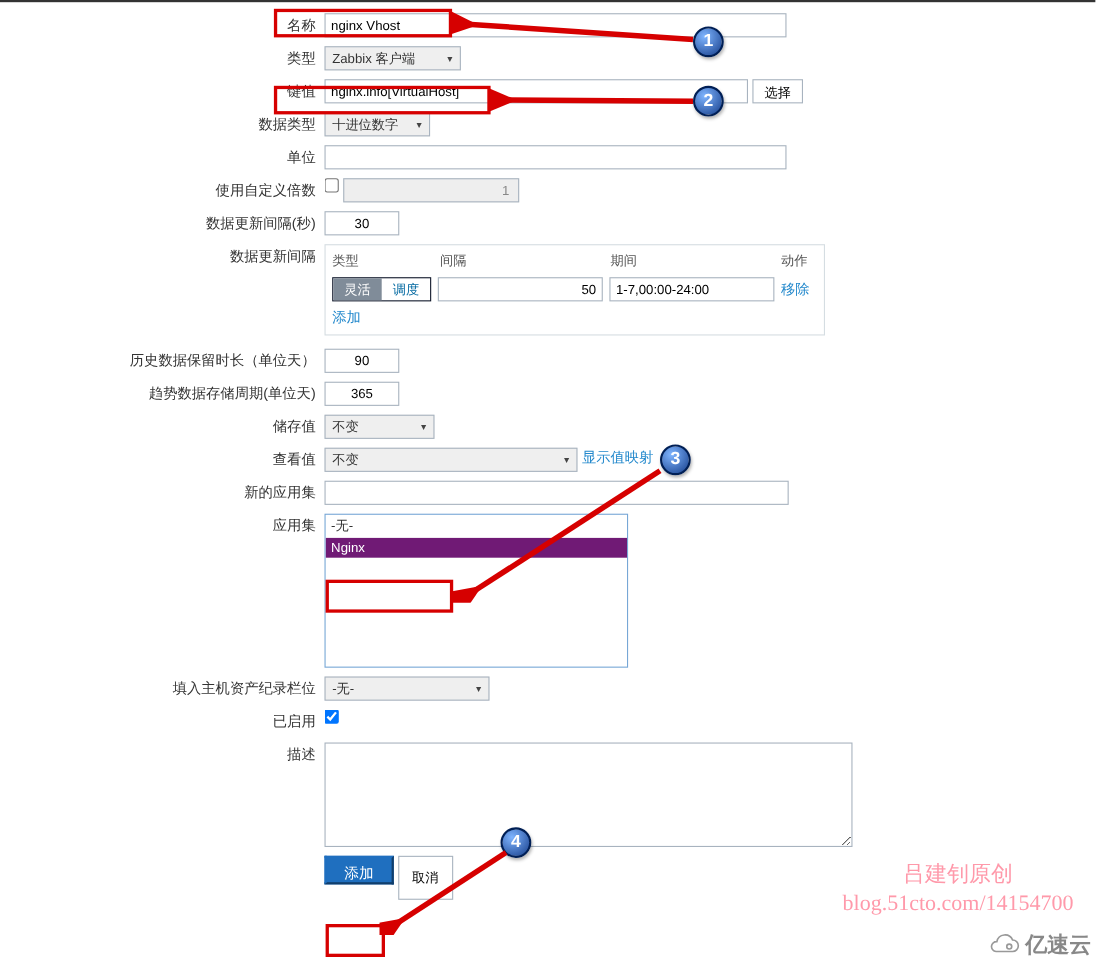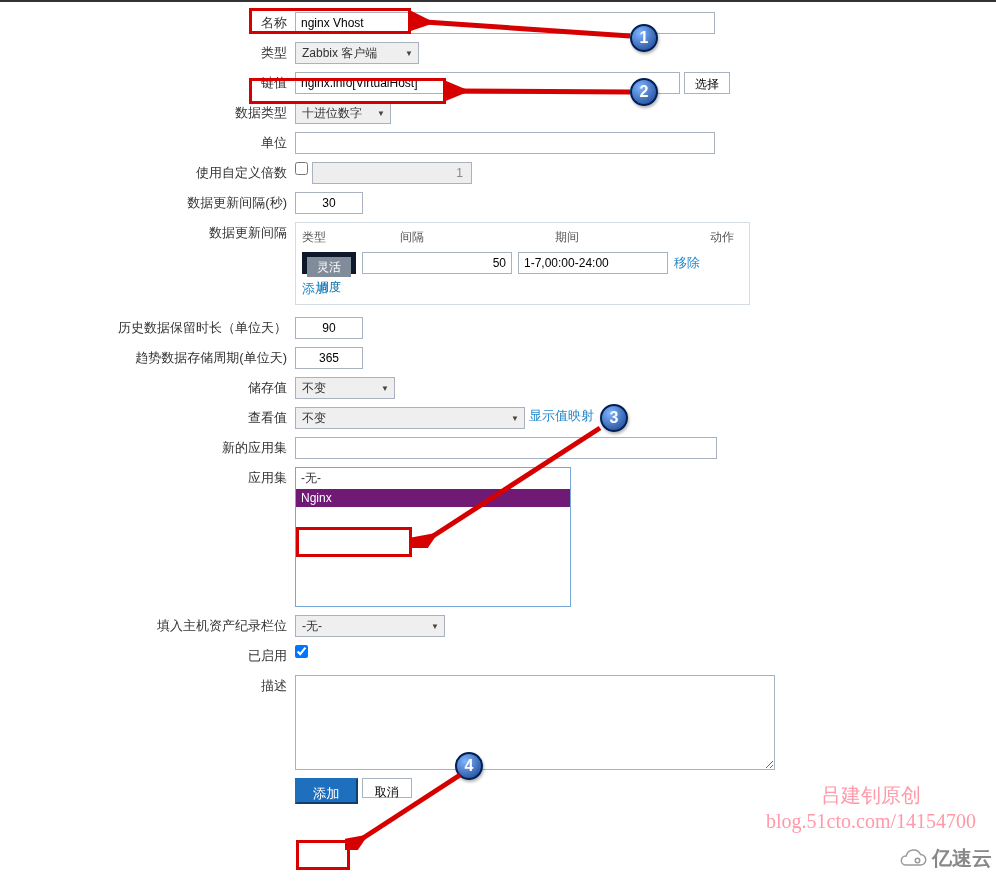--- a/index.html
+++ b/index.html
@@ -76,23 +76,22 @@
   }
   .btn-primary {
     background: #1f6fbf;
     color: #fff;
     border-color: #1f6fbf;
     padding: 5px 16px;
     height: 26px;
   }
   .btn-group {
     display: flex;
-    border: 5px solid #0f172a;
+    border: 1px solid #0f172a;
     height: 22px;
-    flex-direction: column;
   }
   .btn-group .tog {
     padding: 0 10px;
     line-height: 20px;
     font-size: 12px;
     cursor: pointer;
     color:#0369a1;
   }
   .btn-group .tog.active { background: #808c99; color: #fff; }
   .interval-box {
@@ -304,21 +303,21 @@
     <div class="lbl">描述</div>
     <div class="ctrl">
       <textarea class="desc" style=""></textarea>
     </div>
   </div>
 
   <div class="row" style="margin-top:4px">
     <div class="lbl"></div>
     <div class="ctrl">
       <button class="btn-primary">添加</button>
-      <button class="btn" style="height:20px;padding:5px 12px">取消</button>
+      <button class="btn" style="height:40px;padding:5px 12px">取消</button>
     </div>
   </div>
 
 </div>
 
 <div class="red-box" style="left:249px; top:8px; width:162px; height:26px;"></div>
 <div class="red-box" style="left:249px; top:78px; width:197px; height:26px;"></div>
 <div class="red-box" style="left:296px; top:527px; width:116px; height:30px;"></div>
 <div class="red-box" style="left:296px; top:840px; width:54px; height:30px;"></div>
 

